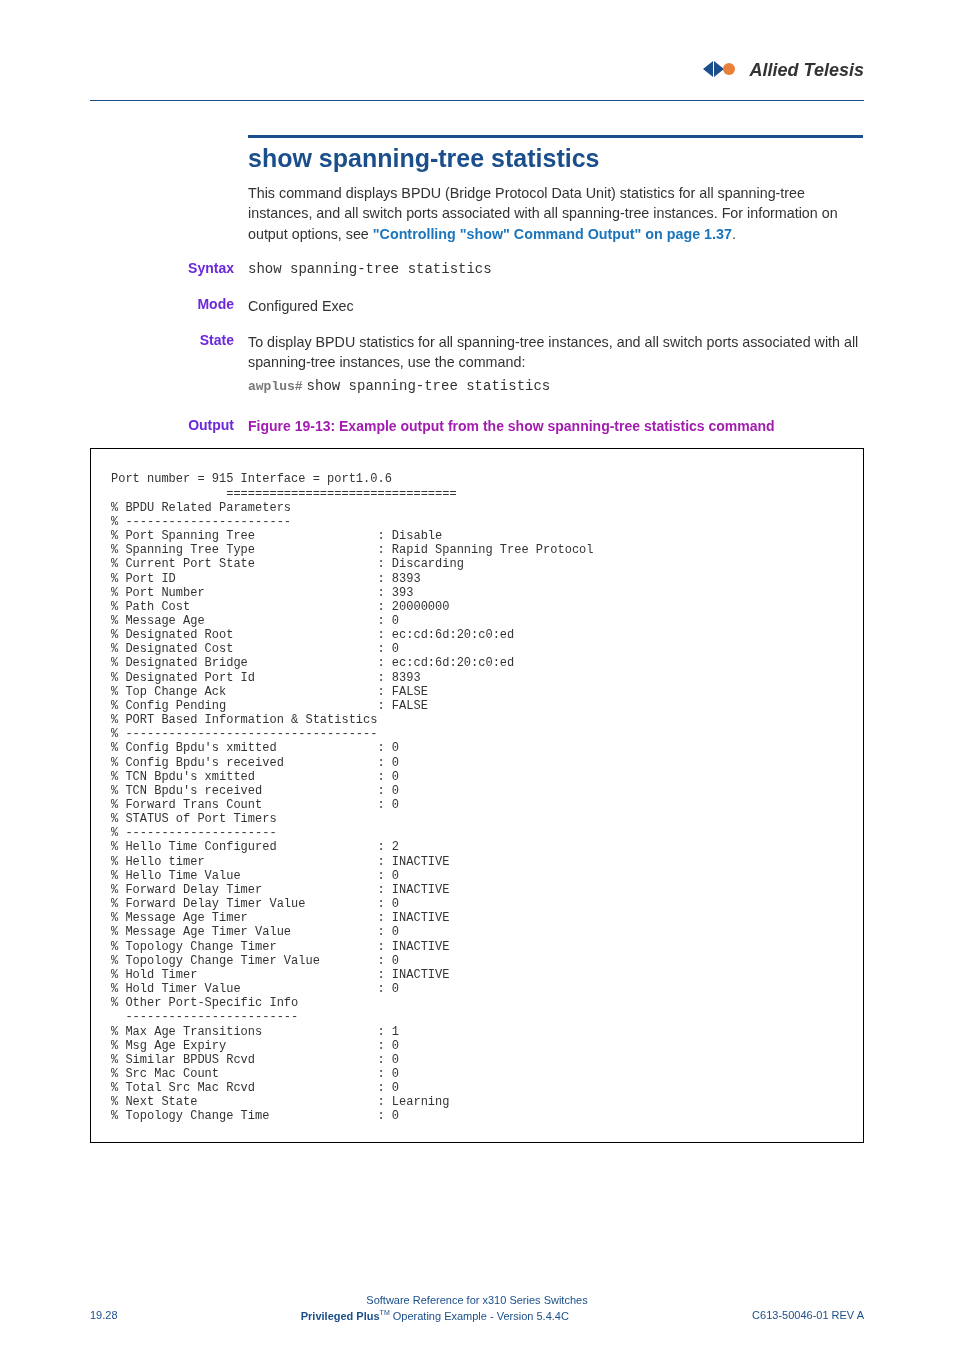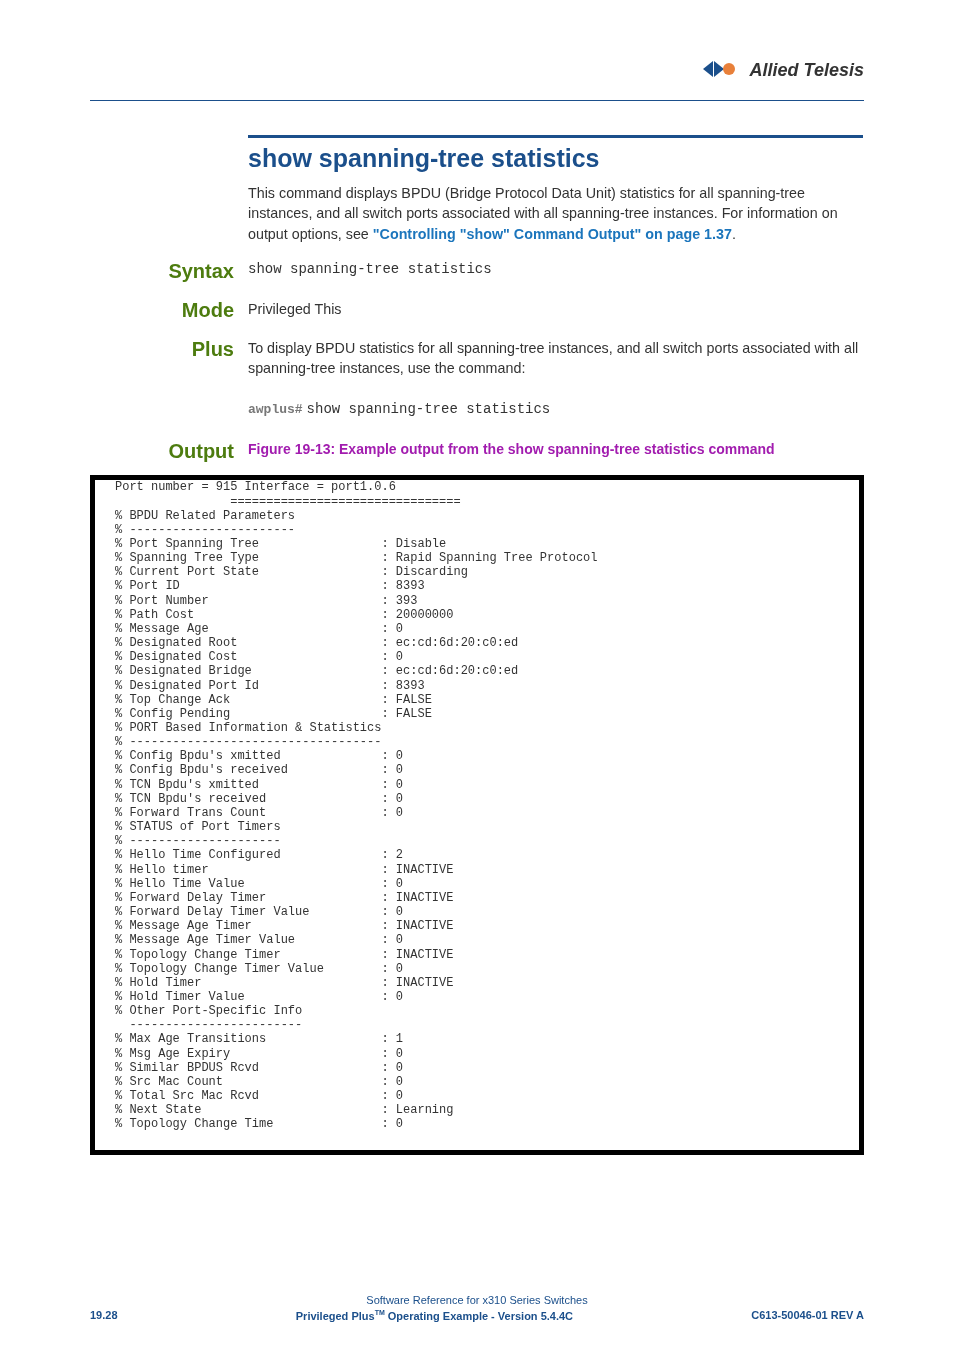--- a/index.html
+++ b/index.html
@@ -55,23 +55,23 @@
   }
   .intro a { color: #1b75bc; font-weight: bold; text-decoration: none; }
   .row {
     display: flex;
     margin: 16px 0 0 0;
   }
   .label-col {
     width: 248px;
     text-align: right;
     padding-right: 14px;
-    color: #4d7c0f;
-    font-weight: bold;
-    font-size: 20px;
+    color: #6d28d9;
+    font-weight: bold;
+    font-size: 14px;
     flex-shrink: 0;
   }
   .value-col {
     flex: 1;
     padding-right: 90px;
     font-size: 14.3px;
     line-height: 1.42;
   }
   .mono {
     font-family: "Courier New", monospace;
@@ -83,22 +83,22 @@
     color: #777;
     font-size: 13px;
   }
   .figure-caption {
     color: #a21caf;
     font-weight: bold;
     font-size: 14px;
   }
   .output-box {
     margin: 12px 90px 0 90px;
-    border: 5px solid #000000;
-    padding: 0 20px 18px;
+    border: 1px solid #000000;
+    padding: 23px 20px 18px;
   }
   .output-box pre {
     font-family: "Courier New", monospace;
     font-size: 12px;
     line-height: 1.18;
     white-space: pre;
     color: #333;
   }
   .footer {
     position: absolute;
@@ -111,21 +111,20 @@
     text-align: center;
     font-size: 11px;
     color: #1b4f8b;
   }
   .footer-row {
     display: flex;
     justify-content: space-between;
     font-size: 11px;
     color: #1b4f8b;
     margin-top: 3px;
-    font-weight: bold;
   }
   .footer-center {
     text-align: center;
     flex: 1;
   }
   sup { font-size: 7px; }
 </style>
 </head>
 <body>
 
@@ -152,29 +151,29 @@
     <span>This command displays BPDU (Bridge Protocol Data Unit) statistics for all spanning-tree instances, and all switch ports associated with all spanning-tree instances. For information on output options, see </span><a href="#">"Controlling "show" Command Output" on page 1.37</a><span>.</span>
   </p>
 
   <div class="row">
     <div class="label-col">Syntax</div>
     <div class="value-col mono">show spanning-tree statistics</div>
   </div>
 
   <div class="row">
     <div class="label-col">Mode</div>
-    <div class="value-col">Privileged This</div>
+    <div class="value-col">Configured Exec</div>
   </div>
 
   <div class="row">
-    <div class="label-col">Plus</div>
+    <div class="label-col">State</div>
     <div class="value-col">To display BPDU statistics for all spanning-tree instances, and all switch ports associated with all spanning-tree instances, use the command:</div>
   </div>
 
-  <div class="row" style="margin-top:20px;align-items:flex-end;">
+  <div class="row" style="margin-top:2px;align-items:flex-end;">
     <div class="label-col"></div>
     <div class="value-col">
       <span class="prompt">awplus#</span>
       <span class="mono">show spanning-tree statistics</span>
     </div>
   </div>
 
   <div class="row" style="margin-top:20px;">
     <div class="label-col">Output</div>
     <div class="value-col figure-caption">Figure 19-13: Example output from the show spanning-tree statistics command</div>

